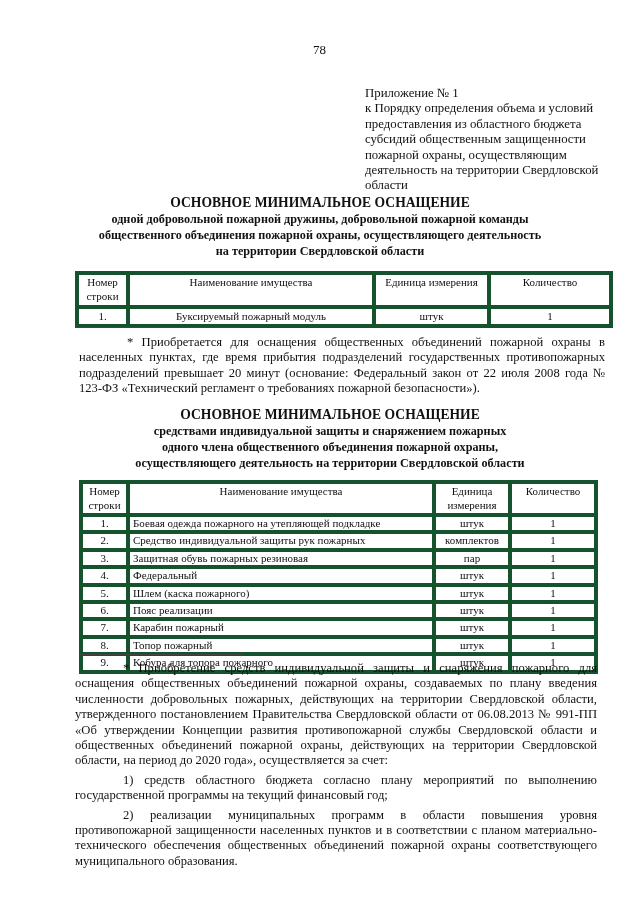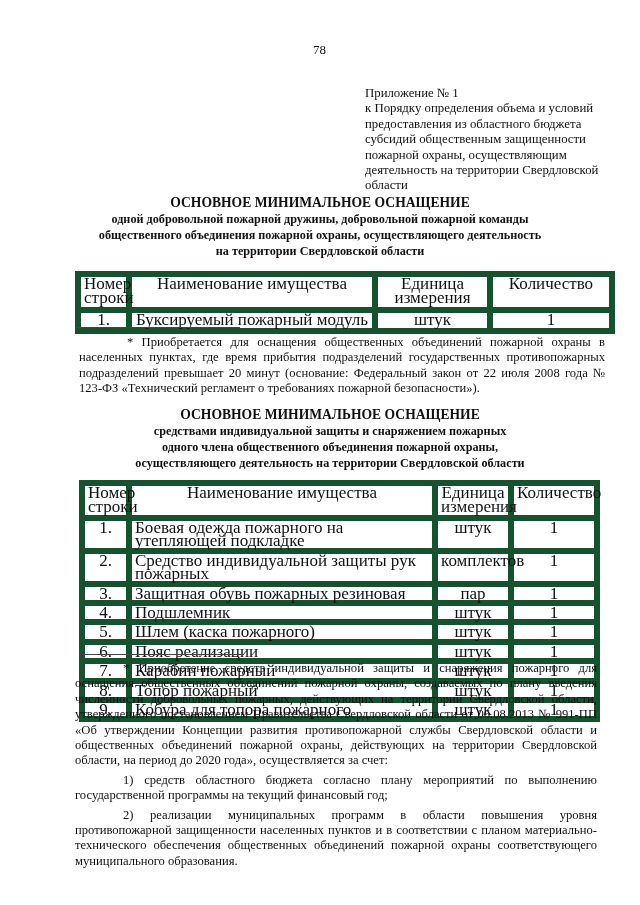--- a/index.html
+++ b/index.html
@@ -12,22 +12,22 @@
   #page-num { left: 313px; top: 42px; font-size: 13px; }
   #appendix { left: 365px; top: 86px; width: 270px; line-height: 15.4px; font-size: 12.8px; }
   .title-block { left: 60px; width: 520px; text-align: center; font-weight: bold; }
   .title-main { font-size: 13.6px; line-height: 17px; }
   .title-sub { font-size: 12.2px; line-height: 16px; }
   #title1 { top: 194px; }
   #title2 { top: 406px; left: 70px; }
 
   table.grid { position: absolute; border-collapse: collapse; table-layout: fixed; }
   table.grid td, table.grid th {
-    border: 6px solid #14532d; padding: 0 3px; font-weight: normal;
-    font-size: 17px; line-height: 14px; vertical-align: top;
+    border: 4px solid #14532d; padding: 0 3px; font-weight: normal;
+    font-size: 11px; line-height: 14px; vertical-align: top;
   }
   table.grid th { text-align: center; }
   #table1 { left: 75px; top: 271px; width: 534px; }
   #table1 th { height: 30px; }
   #table1 td { height: 15px; text-align: center; }
   #table2 { left: 79px; top: 480px; width: 515px; }
   #table2 th { height: 29px; }
   #table2 td { height: 13.4px; line-height: 13.4px; }
   #table2 td.c { text-align: center; }
 
@@ -128,21 +128,21 @@
         <td class="c">1</td>
       </tr>
       <tr>
         <td class="c">3.</td>
         <td>Защитная обувь пожарных резиновая</td>
         <td class="c">пар</td>
         <td class="c">1</td>
       </tr>
       <tr>
         <td class="c">4.</td>
-        <td>Подшлемник</td>
+        <td>Федеральный</td>
         <td class="c">штук</td>
         <td class="c">1</td>
       </tr>
       <tr>
         <td class="c">5.</td>
         <td>Шлем (каска пожарного)</td>
         <td class="c">штук</td>
         <td class="c">1</td>
       </tr>
       <tr>

